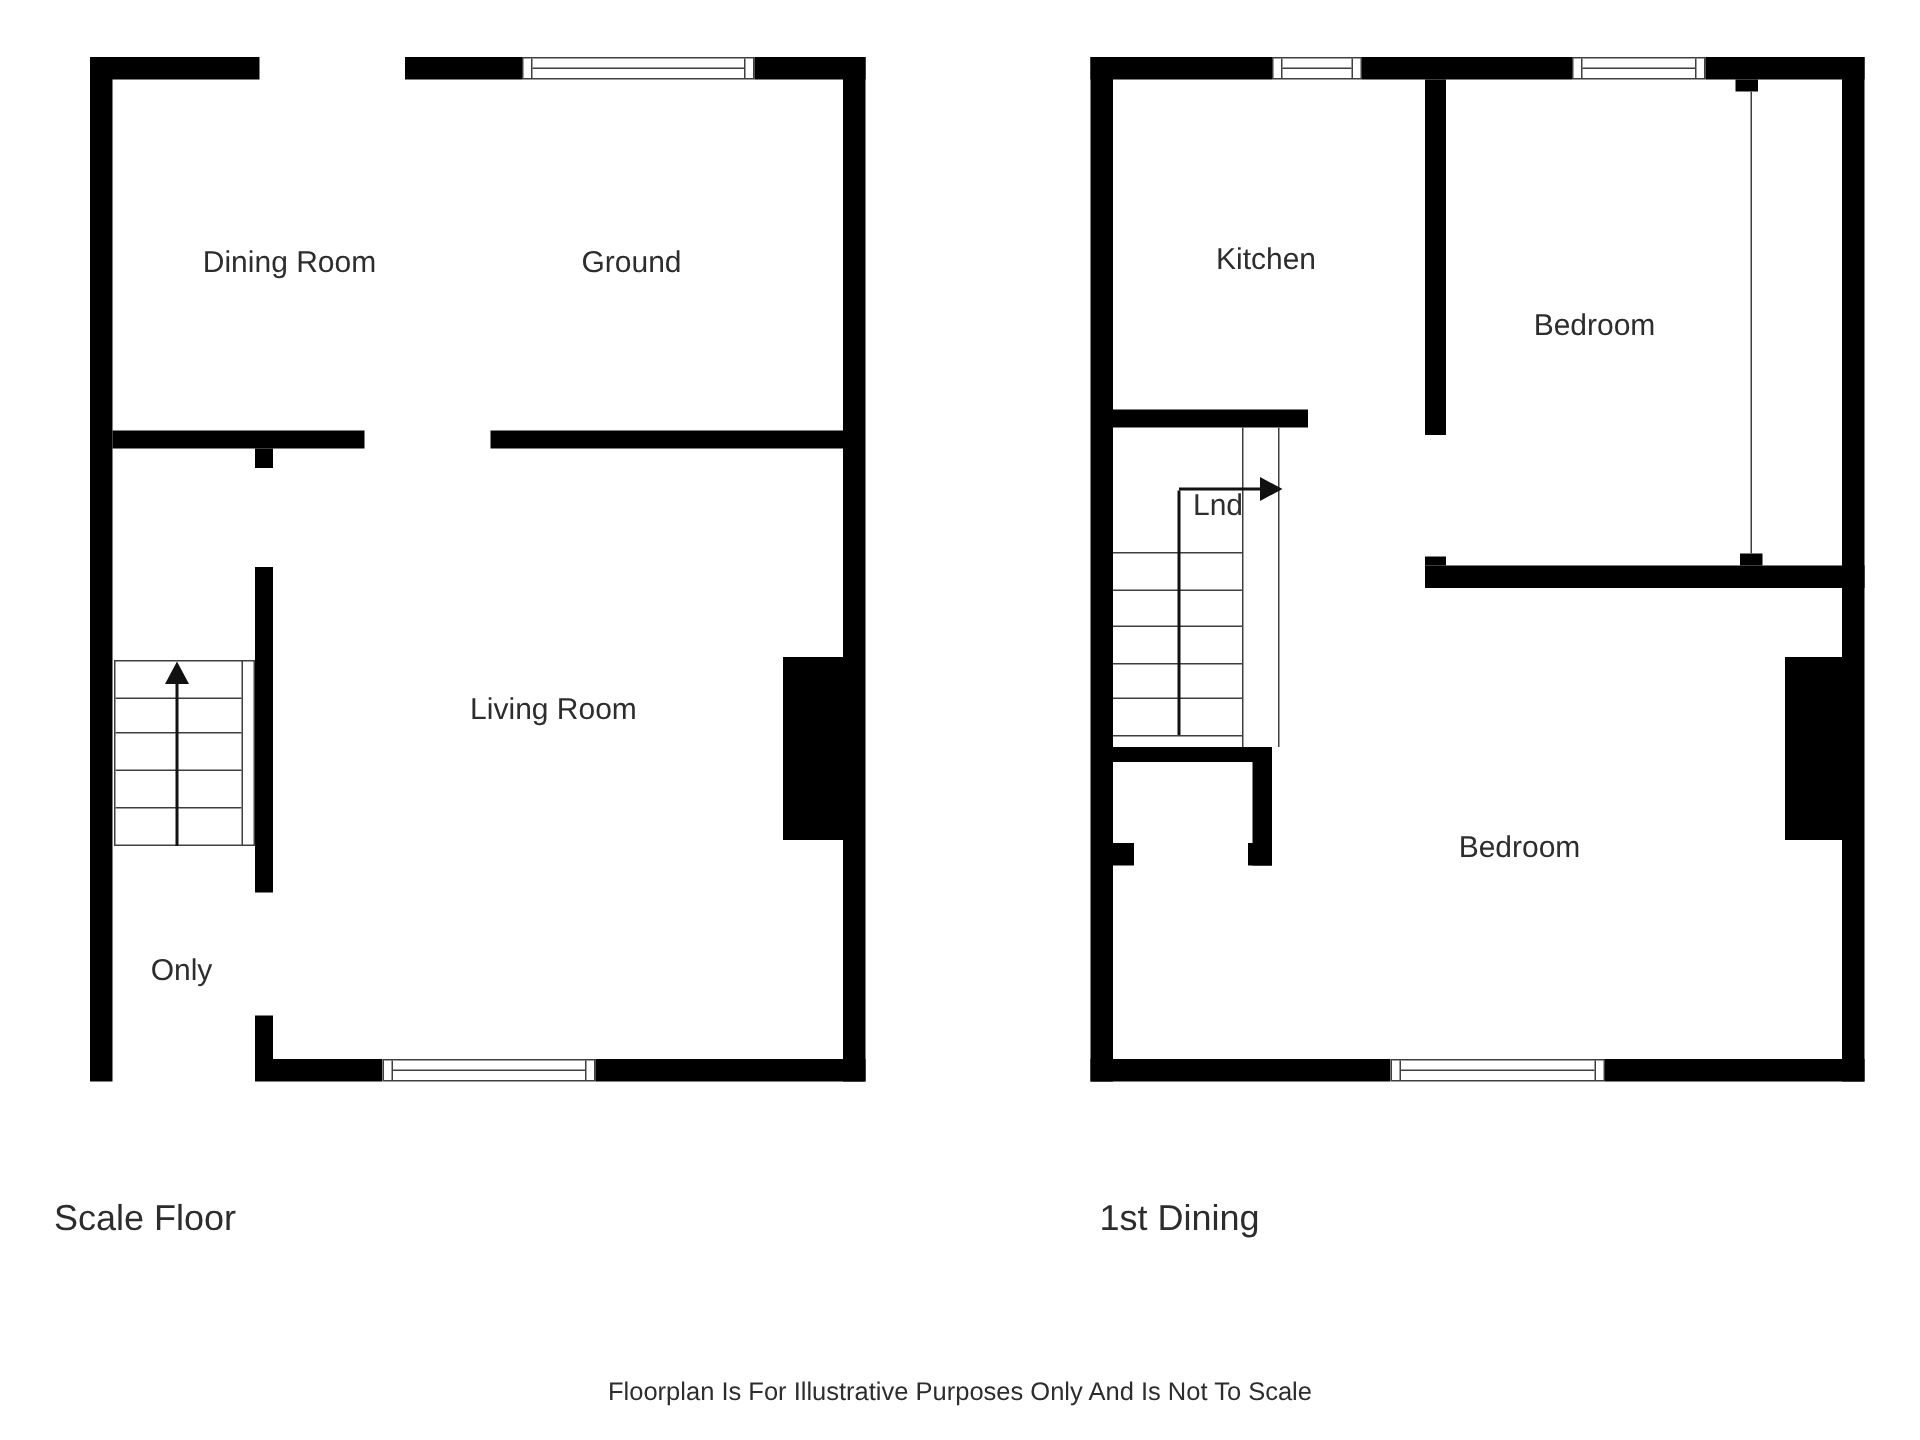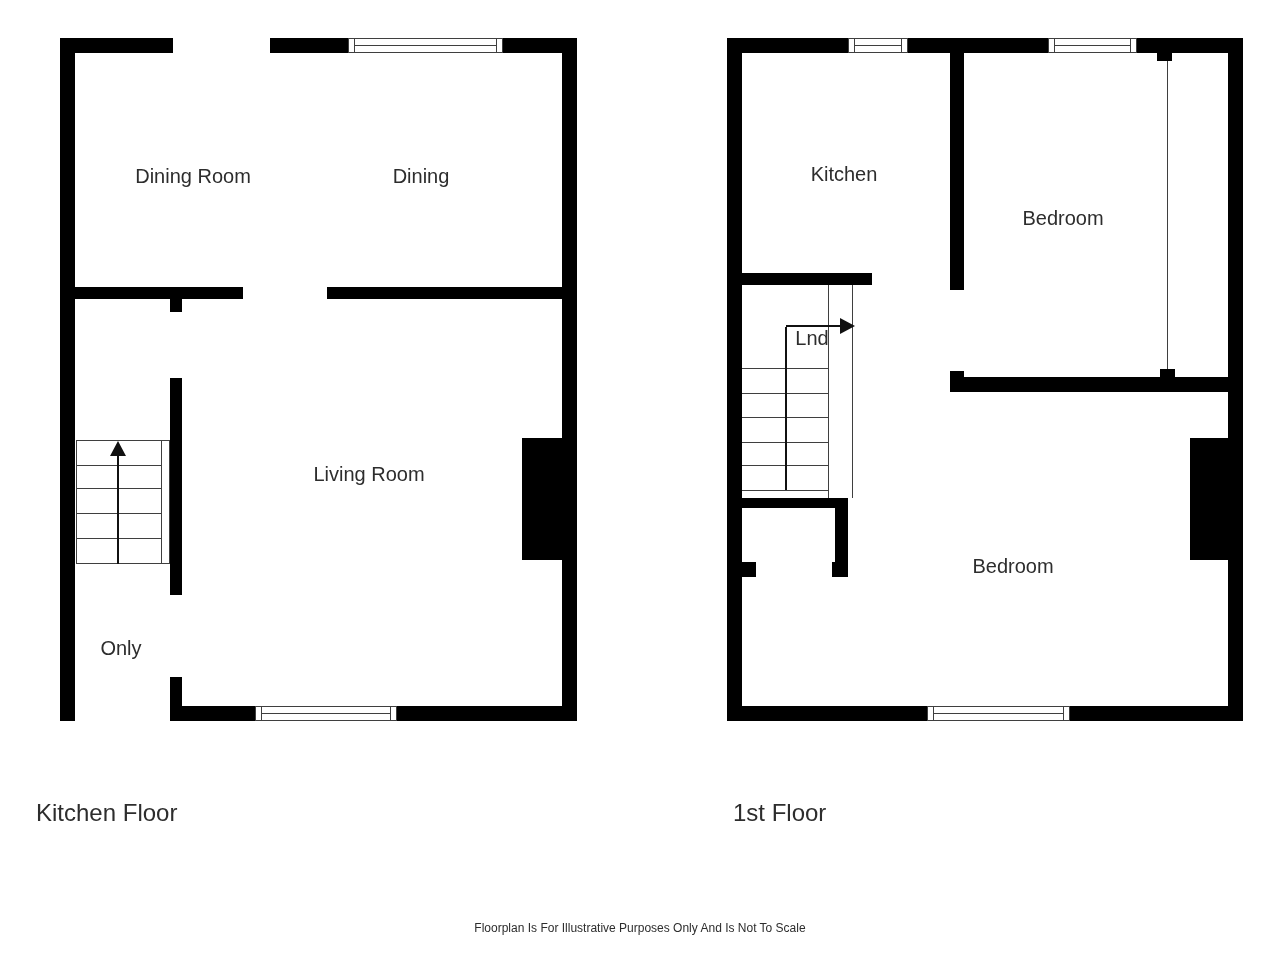--- a/index.html
+++ b/index.html
@@ -41,21 +41,21 @@
   .label{
     position:absolute;transform:translate(-50%,-50%);
     color:var(--text,#2d2d2d);font-size:20px;white-space:nowrap;
   }
   .floor-title{
     position:absolute;transform:translateY(-50%);
     color:var(--text,#2d2d2d);font-size:24px;white-space:nowrap;
   }
   .disclaimer{
     position:absolute;left:0;right:0;top:928px;transform:translateY(-50%);
-    text-align:center;color:var(--text,#2d2d2d);font-size:12px;font-weight:500;
+    text-align:center;color:var(--text,#2d2d2d);font-size:17px;font-weight:500;
   }
 </style>
 </head>
 <body>
 
 <div class="canvas">
 
   <div>
 
     <div class="wall" style="left:60px;top:38px;width:15px;height:683px"></div>
@@ -78,24 +78,24 @@
     <div class="stairs-box" style="left:76px;top:440px;width:94px;height:124px"></div>
     <div class="line" style="left:77px;top:465px;width:84px;height:1px"></div>
     <div class="line" style="left:77px;top:488px;width:84px;height:1px"></div>
     <div class="line" style="left:77px;top:513px;width:84px;height:1px"></div>
     <div class="line" style="left:77px;top:538px;width:84px;height:1px"></div>
     <div class="line" style="left:161px;top:440px;width:1px;height:124px"></div>
     <div class="stem" style="left:117px;top:449px;width:2px;height:115px"></div>
     <div class="arrow-up" style="left:110px;top:441px"></div>
 
     <div class="label" style="left:193px;top:176px">Dining Room</div>
-    <div class="label" style="left:421px;top:176px">Dining</div>
+    <div class="label" style="left:421px;top:176px">Ground</div>
     <div class="label" style="left:369px;top:474px">Living Room</div>
     <div class="label" style="left:121px;top:648px">Only</div>
-    <div class="floor-title" style="left:36px;top:813px">Kitchen Floor</div>
+    <div class="floor-title" style="left:36px;top:813px">Scale Floor</div>
   </div>
 
   <div>
 
     <div class="wall" style="left:727px;top:38px;width:15px;height:683px"></div>
     <div class="wall" style="left:727px;top:38px;width:121px;height:15px"></div>
     <div class="window" style="left:848px;top:38px;width:60px;height:15px"></div>
     <div class="wall" style="left:908px;top:38px;width:140px;height:15px"></div>
     <div class="window" style="left:1048px;top:38px;width:89px;height:15px"></div>
     <div class="wall" style="left:1137px;top:38px;width:106px;height:15px"></div>
@@ -126,18 +126,18 @@
     <div class="line" style="left:742px;top:465px;width:86px;height:1px"></div>
     <div class="line" style="left:742px;top:490px;width:86px;height:1px"></div>
     <div class="stem" style="left:785px;top:327px;width:2px;height:163px"></div>
     <div class="stem" style="left:786px;top:325px;width:56px;height:2px"></div>
     <div class="arrow-right" style="left:840px;top:318px"></div>
 
     <div class="label" style="left:844px;top:174px">Kitchen</div>
     <div class="label" style="left:1063px;top:218px">Bedroom</div>
     <div class="label" style="left:812px;top:338px">Lnd</div>
     <div class="label" style="left:1013px;top:566px">Bedroom</div>
-    <div class="floor-title" style="left:733px;top:813px">1st Floor</div>
+    <div class="floor-title" style="left:733px;top:813px">1st Dining</div>
   </div>
 
   <div class="disclaimer">Floorplan Is For Illustrative Purposes Only And Is Not To Scale</div>
 
 </div>
 
 </body></html>

